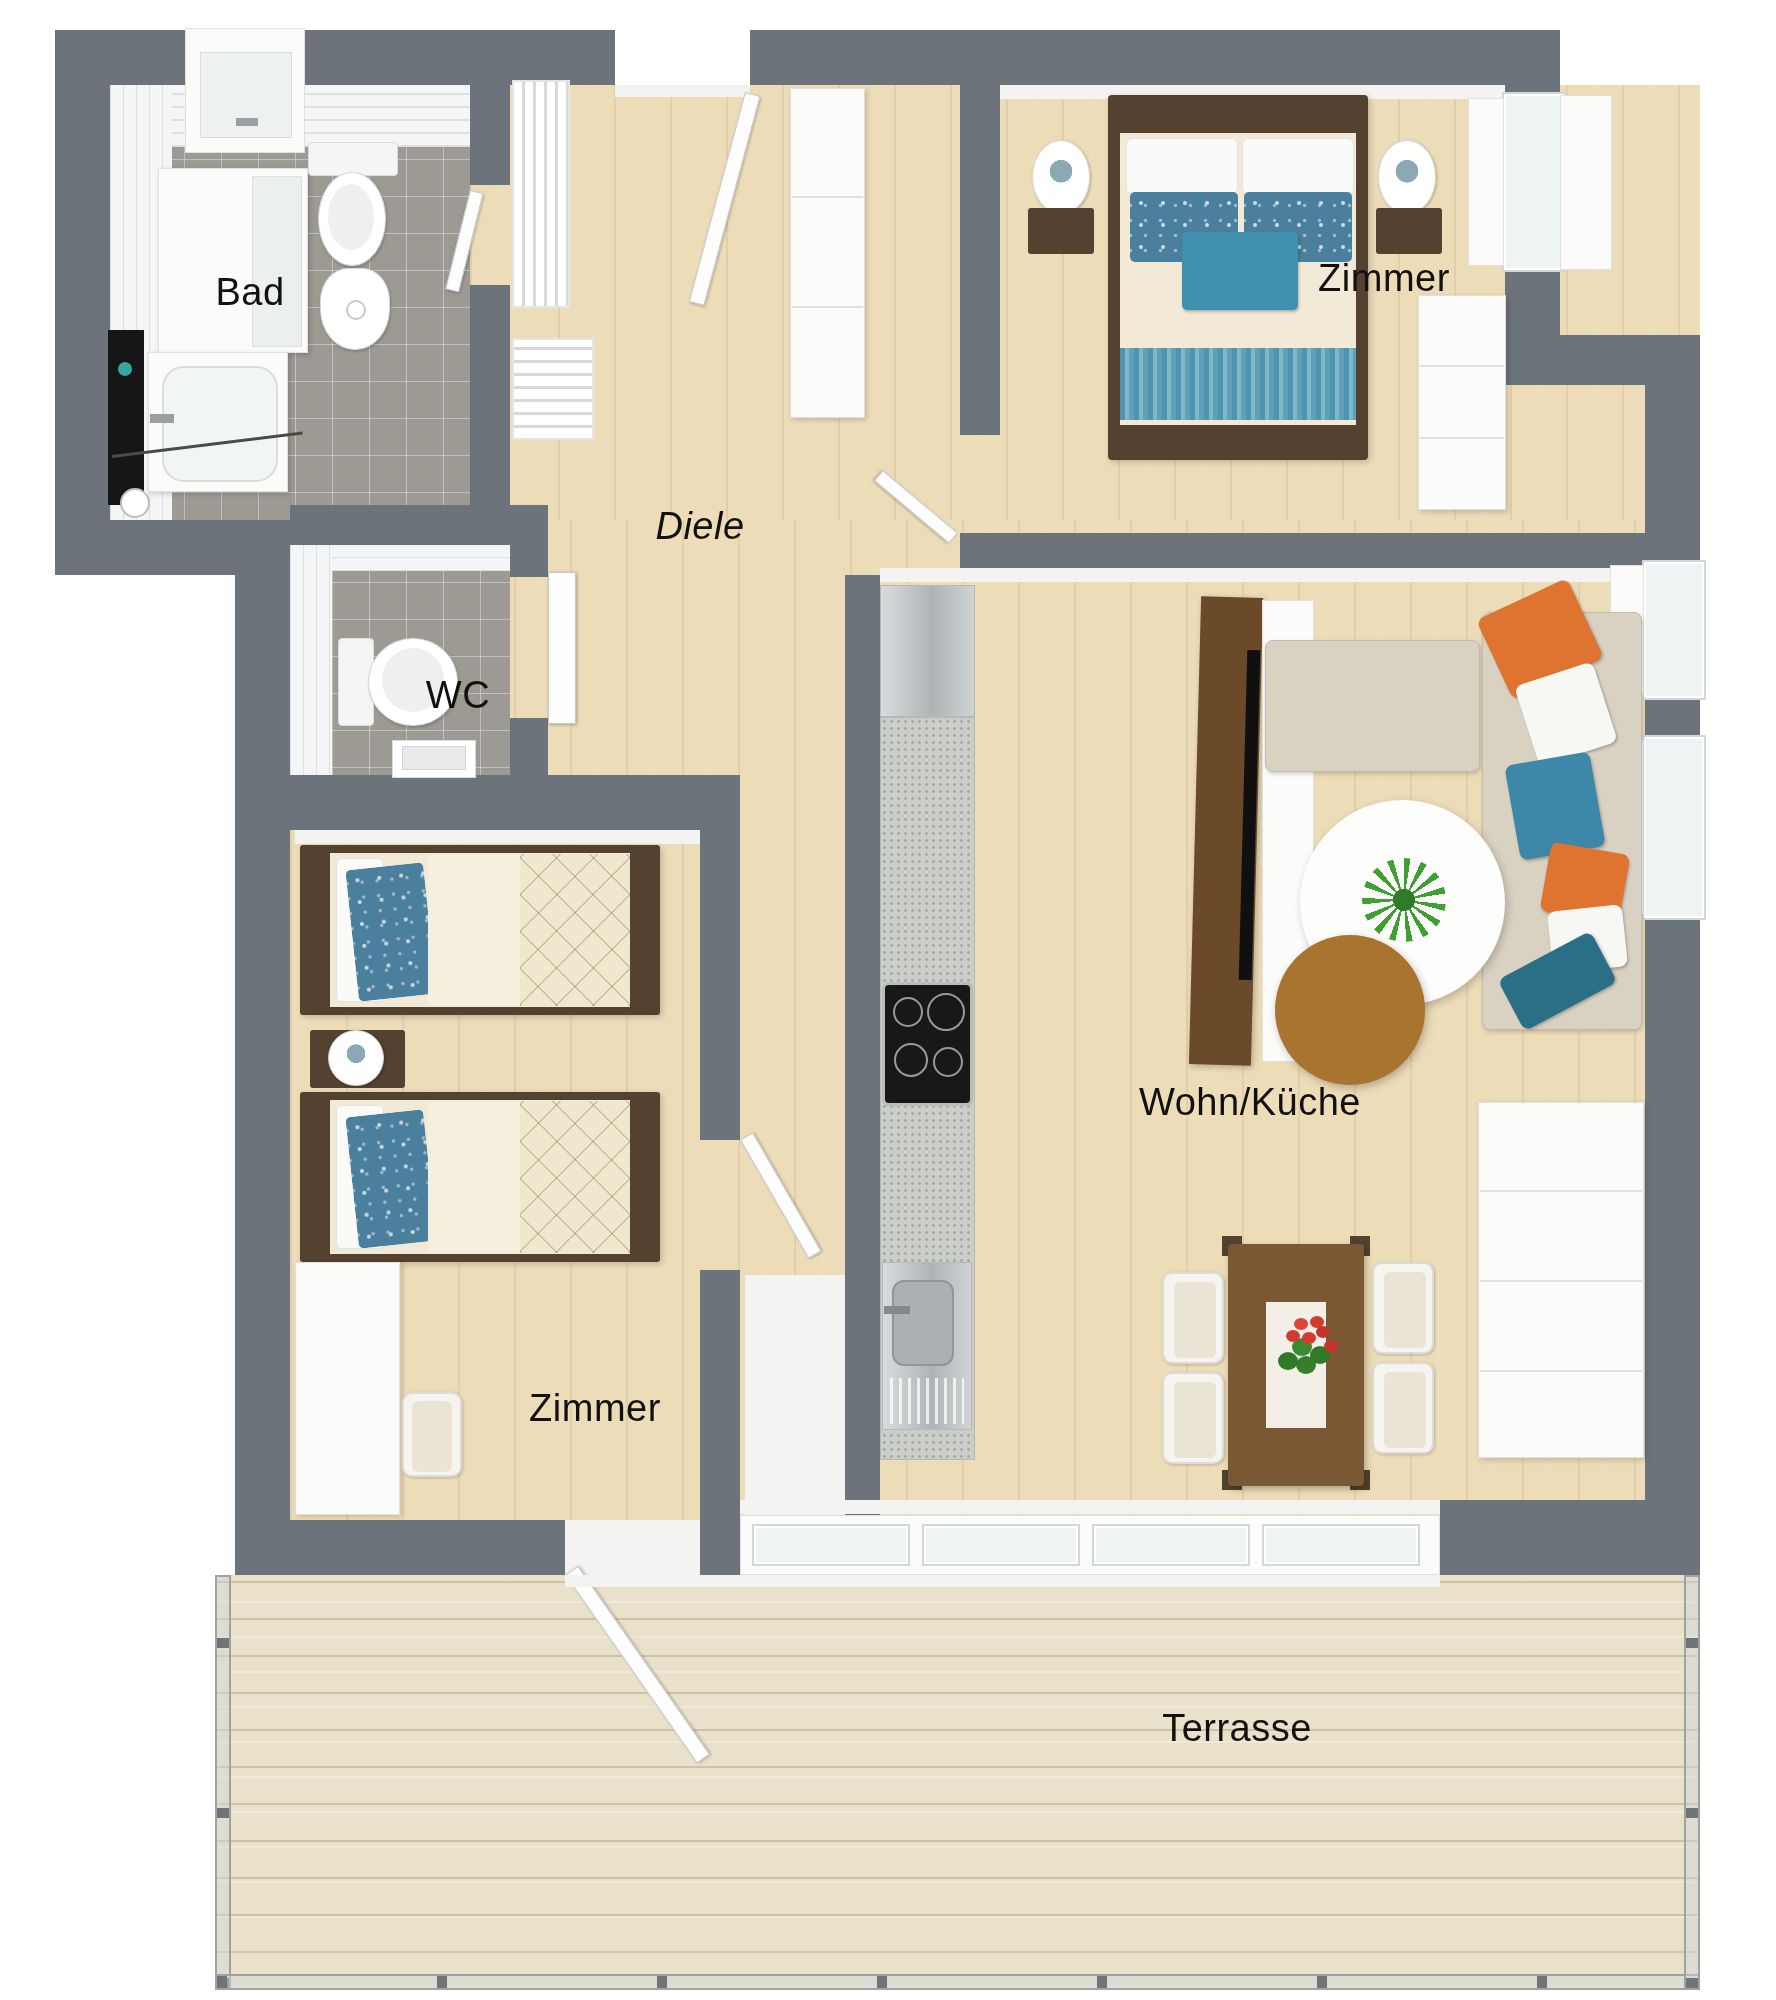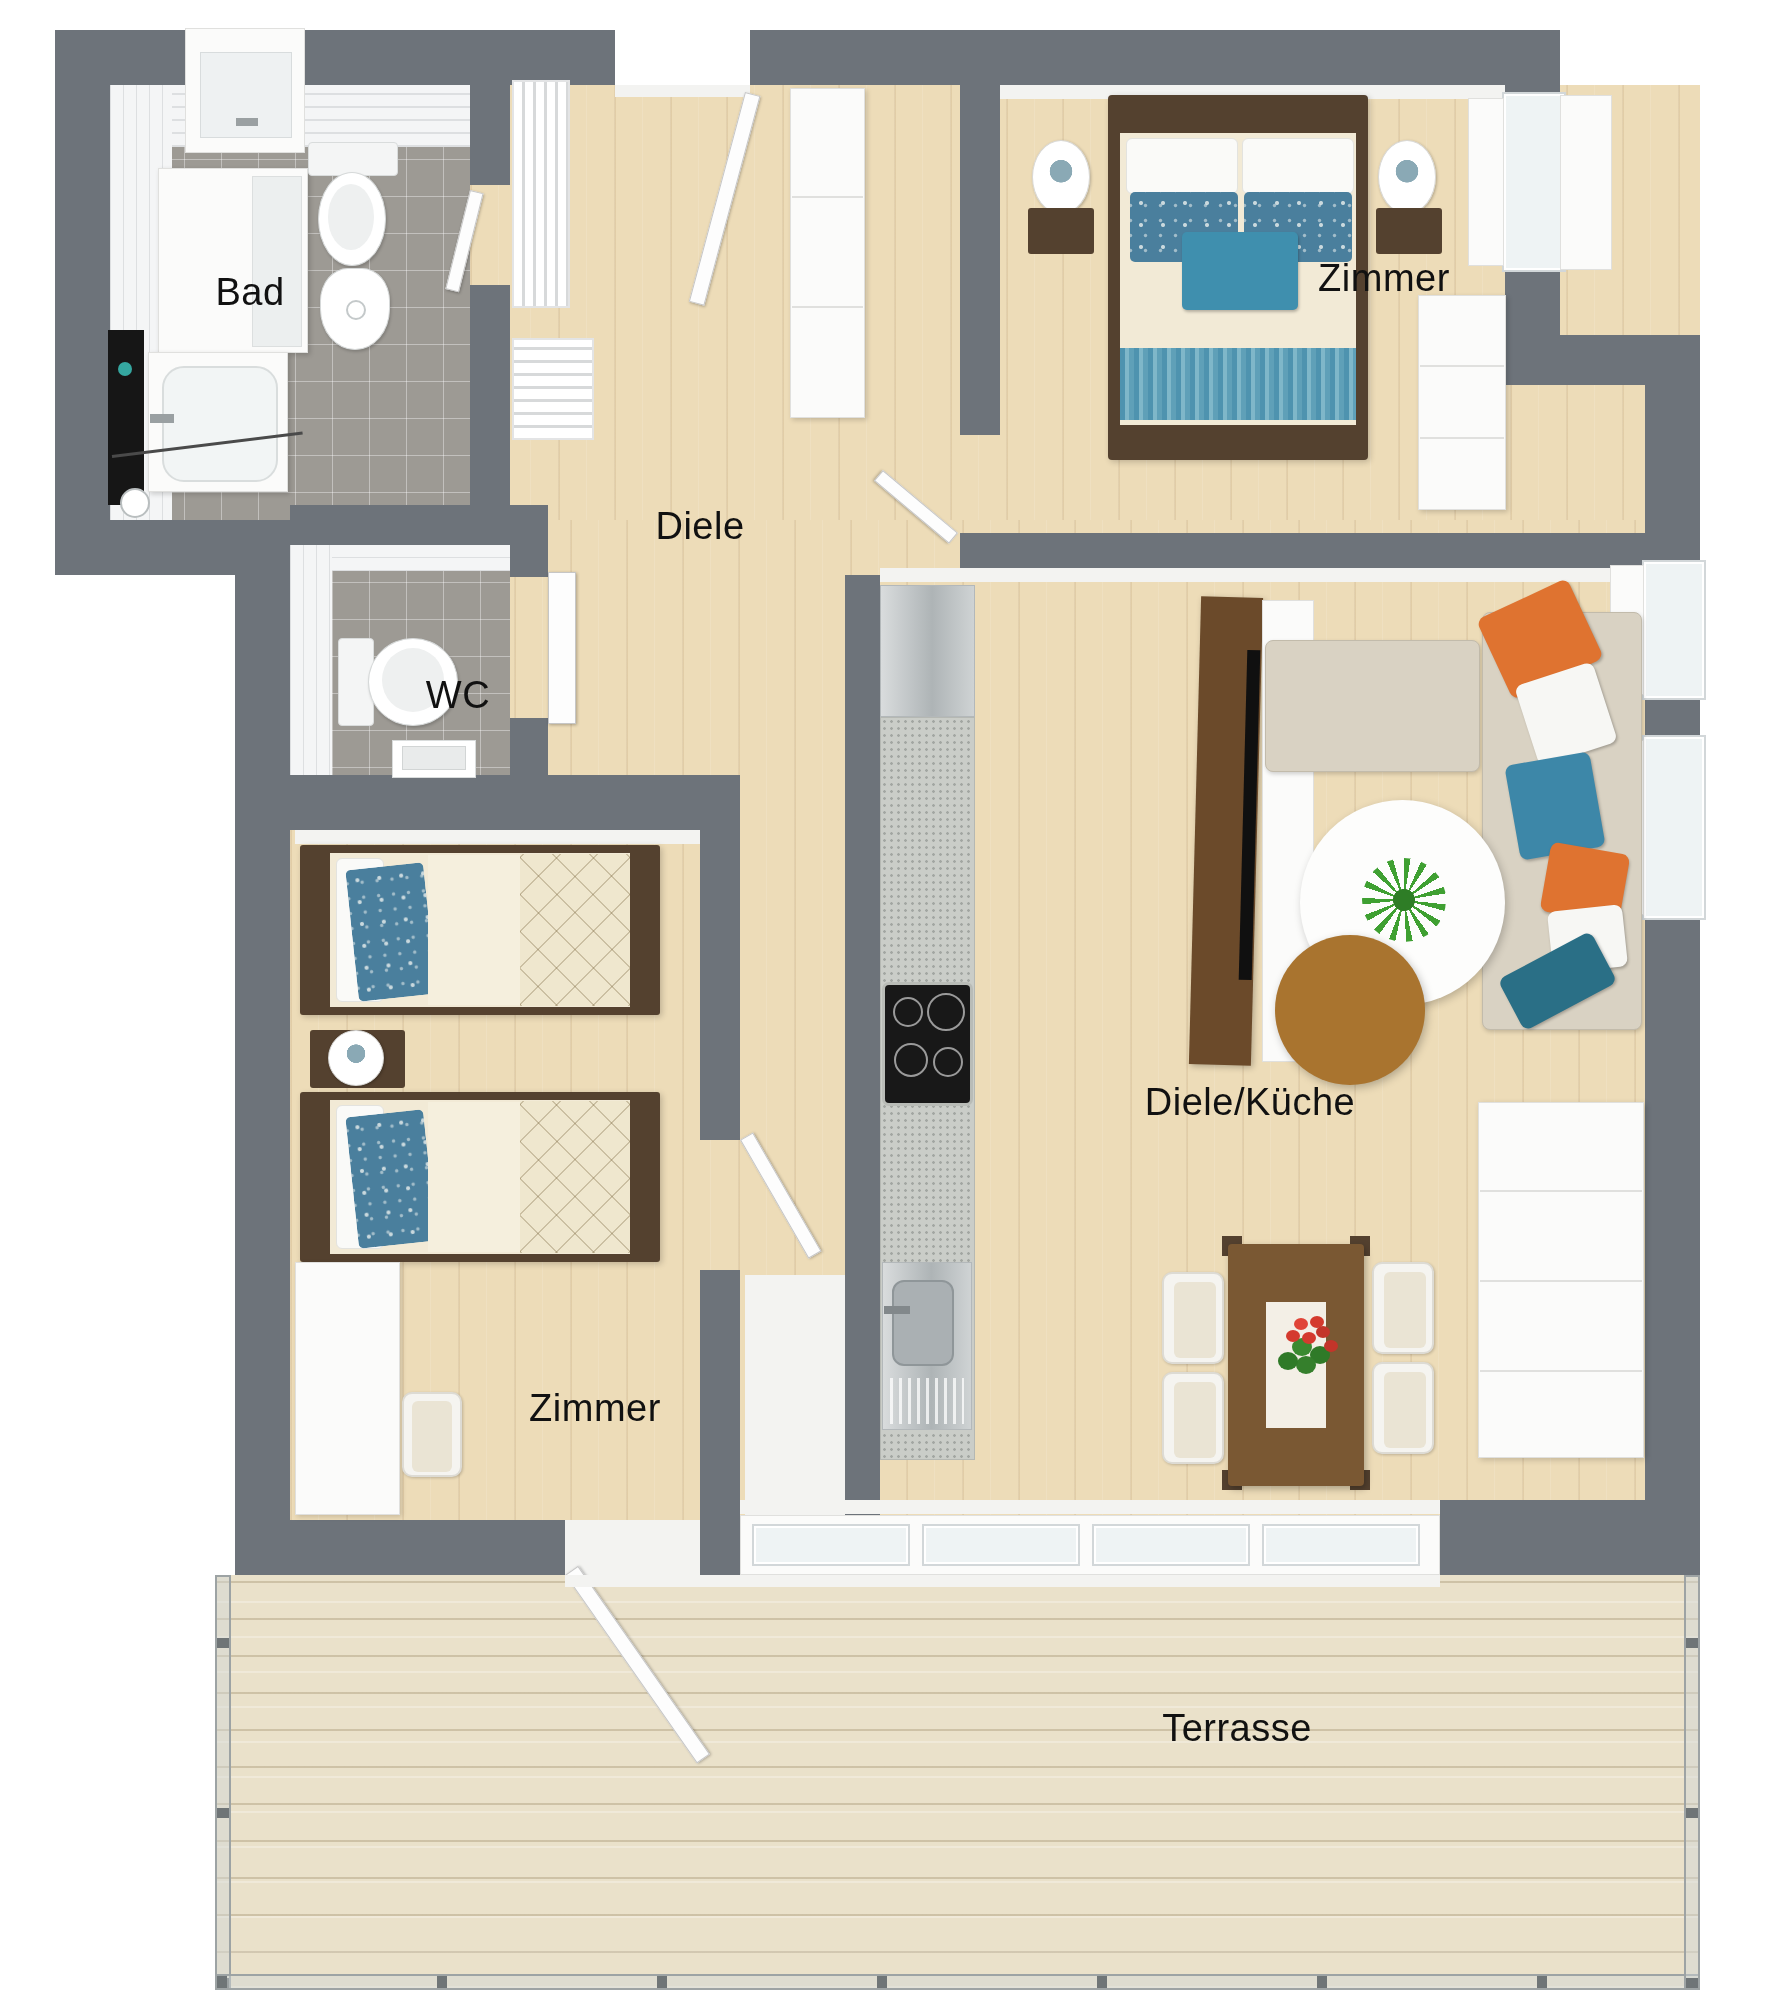--- a/index.html
+++ b/index.html
@@ -263,19 +263,19 @@
   <div class="abs chair" style="left:402px;top:1392px;width:60px;height:85px;">
       <div class="cushion" style="position:absolute;left:8px;top:7px;width:40px;height:71px;"></div>
     </div>
 
   <div class="abs rail rail-v" style="left:215px;top:1575px;width:16px;height:415px;"></div>
   <div class="abs rail rail-h" style="left:215px;top:1974px;width:1485px;height:16px;"></div>
   <div class="abs rail rail-v" style="left:1684px;top:1575px;width:16px;height:415px;"></div>
 
   <div class="abs label" style="left:250px;top:292px;">Bad</div>
   <div class="abs label" style="left:458px;top:695px;">WC</div>
-  <div class="abs label" style="left:700px;top:526px;">Diele</div>
+  <div class="abs label" style="left:700px;top:526px;font-style:italic;">Diele</div>
   <div class="abs label" style="left:1384px;top:278px;">Zimmer</div>
-  <div class="abs label" style="left:1250px;top:1102px;">Diele/Küche</div>
+  <div class="abs label" style="left:1250px;top:1102px;">Wohn/Küche</div>
   <div class="abs label" style="left:595px;top:1408px;">Zimmer</div>
   <div class="abs label" style="left:1237px;top:1728px;">Terrasse</div>
 
 </div>
 
 </body></html>

